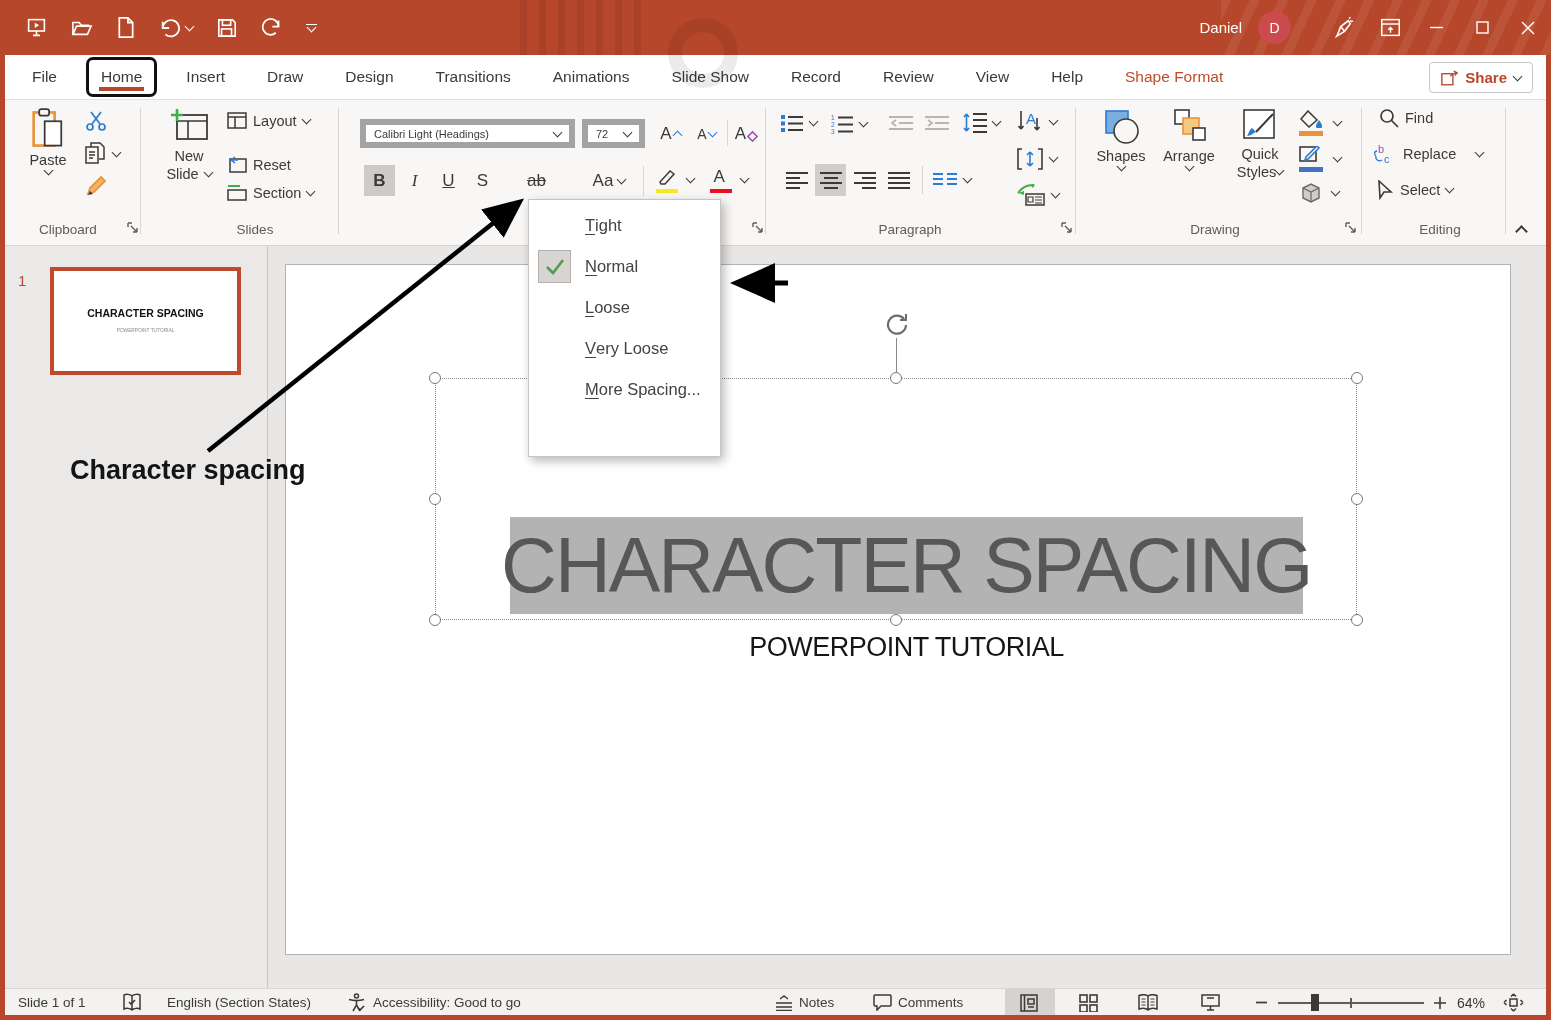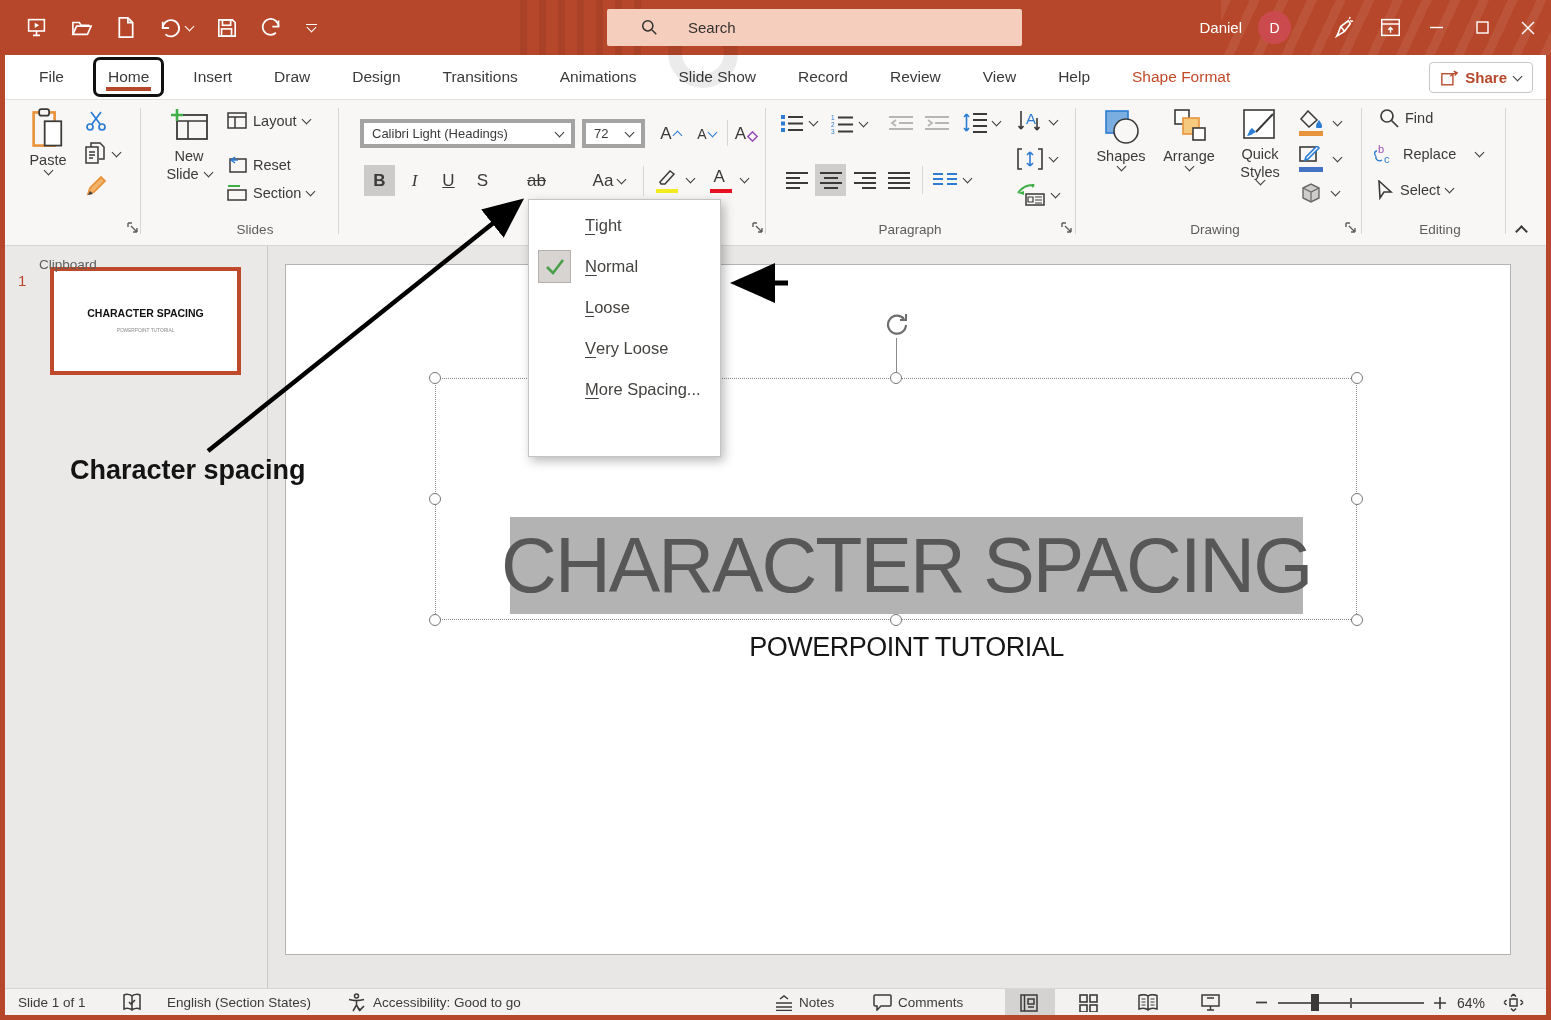--- a/index.html
+++ b/index.html
@@ -27,41 +27,41 @@
   .searchbox input::placeholder { color:#33322f; opacity:1; }
   .tb-right { position:absolute; right:0; top:0; height:55px; display:flex; align-items:center; z-index:3; }
   .userName { font-size:15px; margin-right:16px; }
   .avatar { width:33px; height:33px; border-radius:50%; background:#cb4a4e; color:#fff; font-size:14px;
     display:flex; align-items:center; justify-content:center; margin-right:30px; }
   .tb-iconbtn { width:46px; height:55px; display:flex; align-items:center; justify-content:center; color:#fff; }
   .win-btn { width:46px; height:55px; display:flex; align-items:center; justify-content:center; }
 
   
   .tabrow { position:absolute; left:0; top:55px; width:1551px; height:45px; background:#ffffff;
-    display:flex; align-items:center; padding-left:18px; z-index:4; border-bottom:1px solid #e3e1df; }
+    display:flex; align-items:center; padding-left:11px; z-index:4; border-bottom:1px solid #e3e1df; }
   .tab { padding:0 21px; font-size:15.5px; color:#3b3a39; height:45px; display:flex; align-items:center; }
   .tab.active-boxed { position:relative; border:3.5px solid #111; border-radius:7px; height:40px; padding:0 12px; margin:0 8px; }
   .tab.active-boxed .redline { position:absolute; left:10px; right:10px; bottom:3px; height:4px; background:#b7472a; }
   .tab.contextual { color:#c24b29; }
   .share-btn { position:absolute; right:18px; top:7px; height:31px; border:1px solid #c8c6c4; border-radius:4px;
     display:flex; align-items:center; gap:7px; padding:0 11px; color:#b7472a; font-size:15px; font-weight:600; background:#fff; }
 
   
   .ribbon { position:absolute; left:5px; top:100px; width:1541px; height:146px; background:#f8f7f6;
     border-bottom:1px solid #d8d6d4; z-index:3; color:#3b3a39; }
   .rdiv { position:absolute; top:8px; height:126px; width:1px; background:#d8d6d4; }
   .grp-label { position:absolute; top:122px; font-size:13.5px; color:#5f5d5b; text-align:center; }
   .launcher { position:absolute; top:122px; width:14px; height:14px; color:#5f5d5b; }
   .bigbtn { position:absolute; display:flex; flex-direction:column; align-items:center; font-size:14.5px; gap:2px; }
   .smallrow { position:absolute; display:flex; align-items:center; gap:6px; font-size:14.5px; white-space:nowrap; }
   .chv { width:7px; height:7px; border-right:1.6px solid #3b3a39; border-bottom:1.6px solid #3b3a39;
     transform:rotate(45deg); display:inline-block; margin-top:-3px; flex:none; }
   .chv.up { transform:rotate(225deg); margin-top:4px; }
-  .combo { position:absolute; height:29px; background:#fff; border:4px solid #a3a3a3; display:flex;
-    align-items:center; font-size:13px; padding:0 8px; justify-content:space-between; }
+  .combo { position:absolute; height:29px; background:#fff; border:6px solid #a3a3a3; display:flex;
+    align-items:center; font-size:11px; padding:0 8px; justify-content:space-between; }
   .fbtn { position:absolute; width:31px; height:31px; display:flex; align-items:center; justify-content:center;
     font-size:17px; }
   .fbtn.pressed { background:#cdcbc9; }
   .avbtn { position:absolute; left:527px; top:165px; width:45px; height:31px; background:#c9c6c4;
     border:1px solid #8f8d8b; display:flex; align-items:center; justify-content:center; gap:4px; }
   .letterA { font-size:17px; line-height:1; }
   .ulbar { position:absolute; left:5px; bottom:4px; width:20px; height:4px; }
   .alignicon { display:flex; flex-direction:column; gap:3px; }
   .alignicon i { height:2px; background:#3b3a39; display:block; }
   .albtn { position:absolute; width:31px; height:32px; display:flex; align-items:center; justify-content:center; }
@@ -162,27 +162,20 @@
             <path d="M20 11a9 9 0 1 0-3 7"></path>
           </svg>
       </span>
       <span class="btn" style="flex-direction:column;gap:2px;">
         <span style="width:11px;height:1.6px;background:#fff;display:block;"></span>
         <i class="chv" style="border-color:#fff"></i>
       </span>
     </div>
 
 
-    <div class="searchbox">
-      <svg width="17" height="17" viewBox="0 0 20 20" fill="none" stroke="#33322f" stroke-width="1.8">
-          <circle cx="8" cy="8" r="6"></circle>
-          <path d="M13 13l5 5"></path>
-        </svg>
-      <input type="text" placeholder="Search" style="">
-    </div>
 
     <div class="tb-right">
       <span class="userName">Daniel</span>
       <span class="avatar">D</span>
       <span class="tb-iconbtn">
         <svg width="23" height="23" viewBox="0 0 24 24" fill="none" stroke="#fff" stroke-width="1.7">
             <path d="M5 19l3-8 8-6 2 3-6 8-8 5z"></path>
             <path d="M8 11l4 5"></path>
             <path d="M17 3l1-2M19 6l2-1M18 4.5l1.5 1.5" stroke-width="1.4"></path>
           </svg>
@@ -264,21 +257,21 @@
           <path d="M4 10h6M4 13h6M4 16h4"></path>
         </svg>
       <i class="chv"></i>
     </span>
     <span class="abs" style="left:80px; top:74px;">
       <svg width="24" height="24" viewBox="0 0 24 24" fill="none">
           <path d="M3 20l6-2 11-11-4-4L5 14z" stroke="#e8943d" stroke-width="1.8" fill="#f2b36b"></path>
           <path d="M3 21l5-1-3-3z" fill="#3b3a39"></path>
         </svg>
     </span>
-    <div class="grp-label" style="left:18px; width:90px;margin-top:35px;">Clipboard</div>
+    <div class="grp-label" style="left:18px; width:90px;">Clipboard</div>
     <span class="launcher" style="left:122px;">
       <svg width="13" height="13" viewBox="0 0 13 13" fill="none" stroke="#5f5d5b" stroke-width="1.4">
           <path d="M1 1h4M1 1v4M4 4l6 6M10 10v-4M10 10H6"></path>
         </svg>
     </span>
     <div class="rdiv" style="left:135px;"></div>
 
     <div class="bigbtn" style="left:152px; top:8px; width:64px;">
       <svg width="40" height="38" viewBox="0 0 40 38" fill="none">
         <rect x="8" y="7" width="30" height="24" stroke="#3b3a39" stroke-width="1.8"></rect>
@@ -509,21 +502,21 @@
       <span>Arrange</span>
       <i class="chv"></i>
     </div>
     <div class="bigbtn" style="left:1221px; top:8px; width:68px;">
       <svg width="40" height="36" viewBox="0 0 40 36">
           <rect x="4" y="2" width="30" height="28" fill="#fff" stroke="#3b3a39" stroke-width="1.6"></rect>
           <path d="M33 6L16 24" stroke="#3b3a39" stroke-width="2"></path>
           <path d="M16 24c-3 1-5 4-9 4 2-3 2-6 5-8z" fill="#2b7cd3"></path>
         </svg>
       <span>Quick</span>
-      <span style="display:flex;align-items:center;gap:0;flex-direction:column;">
+      <span style="display:flex;align-items:center;gap:0;">
         <span>Styles</span>
         <i class="chv"></i>
       </span>
     </div>
     <span class="abs" style="left:1294px; top:10px; display:flex; gap:9px; align-items:center;">
       <span style="position:relative;width:26px;height:26px;">
         <svg width="24" height="18" viewBox="0 0 24 18" fill="none">
             <path d="M9 1l9 9-8 7-8-8z" stroke="#3b3a39" stroke-width="1.5"></path>
             <path d="M20 10c2 3 3 4 3 6a3 3 0 1 1-6 0c0-2 1-3 3-6z" fill="#2b7cd3"></path>
           </svg>

